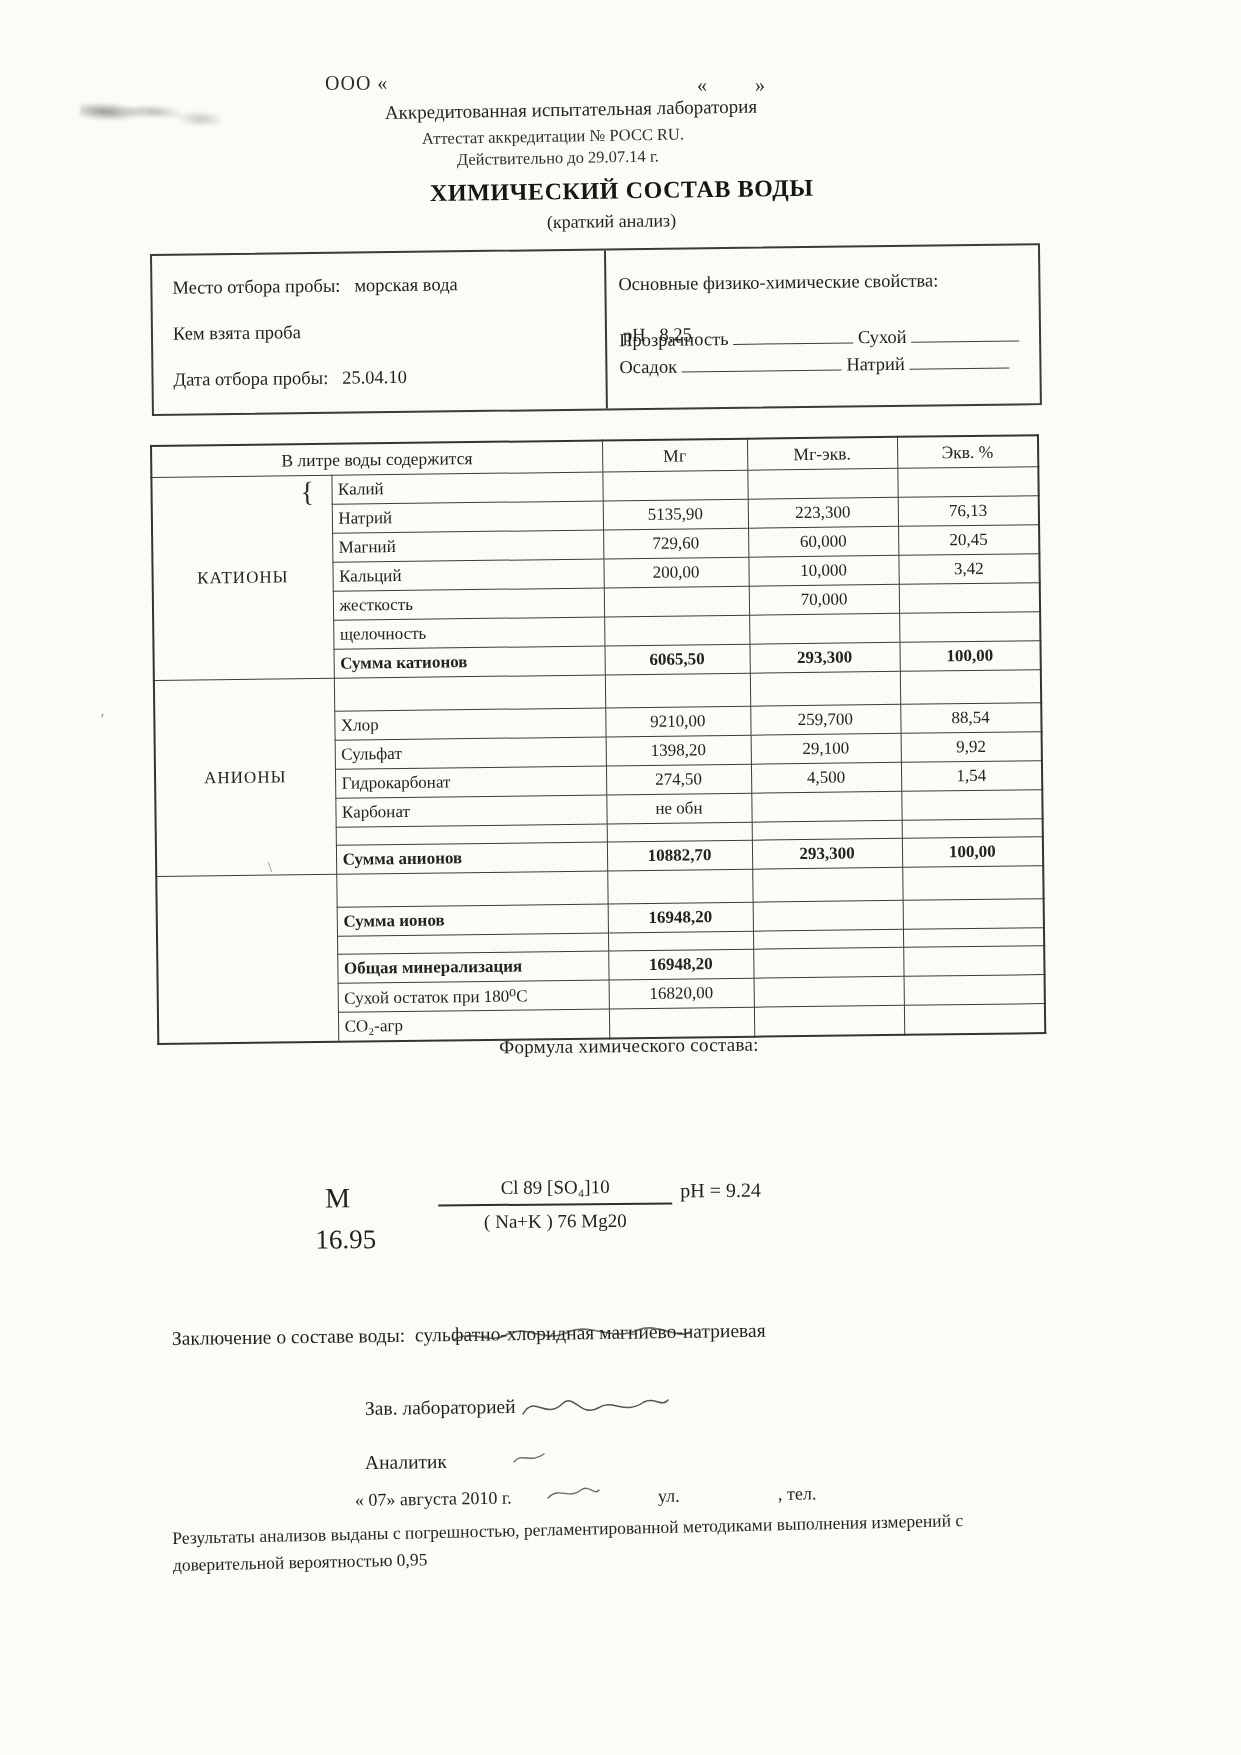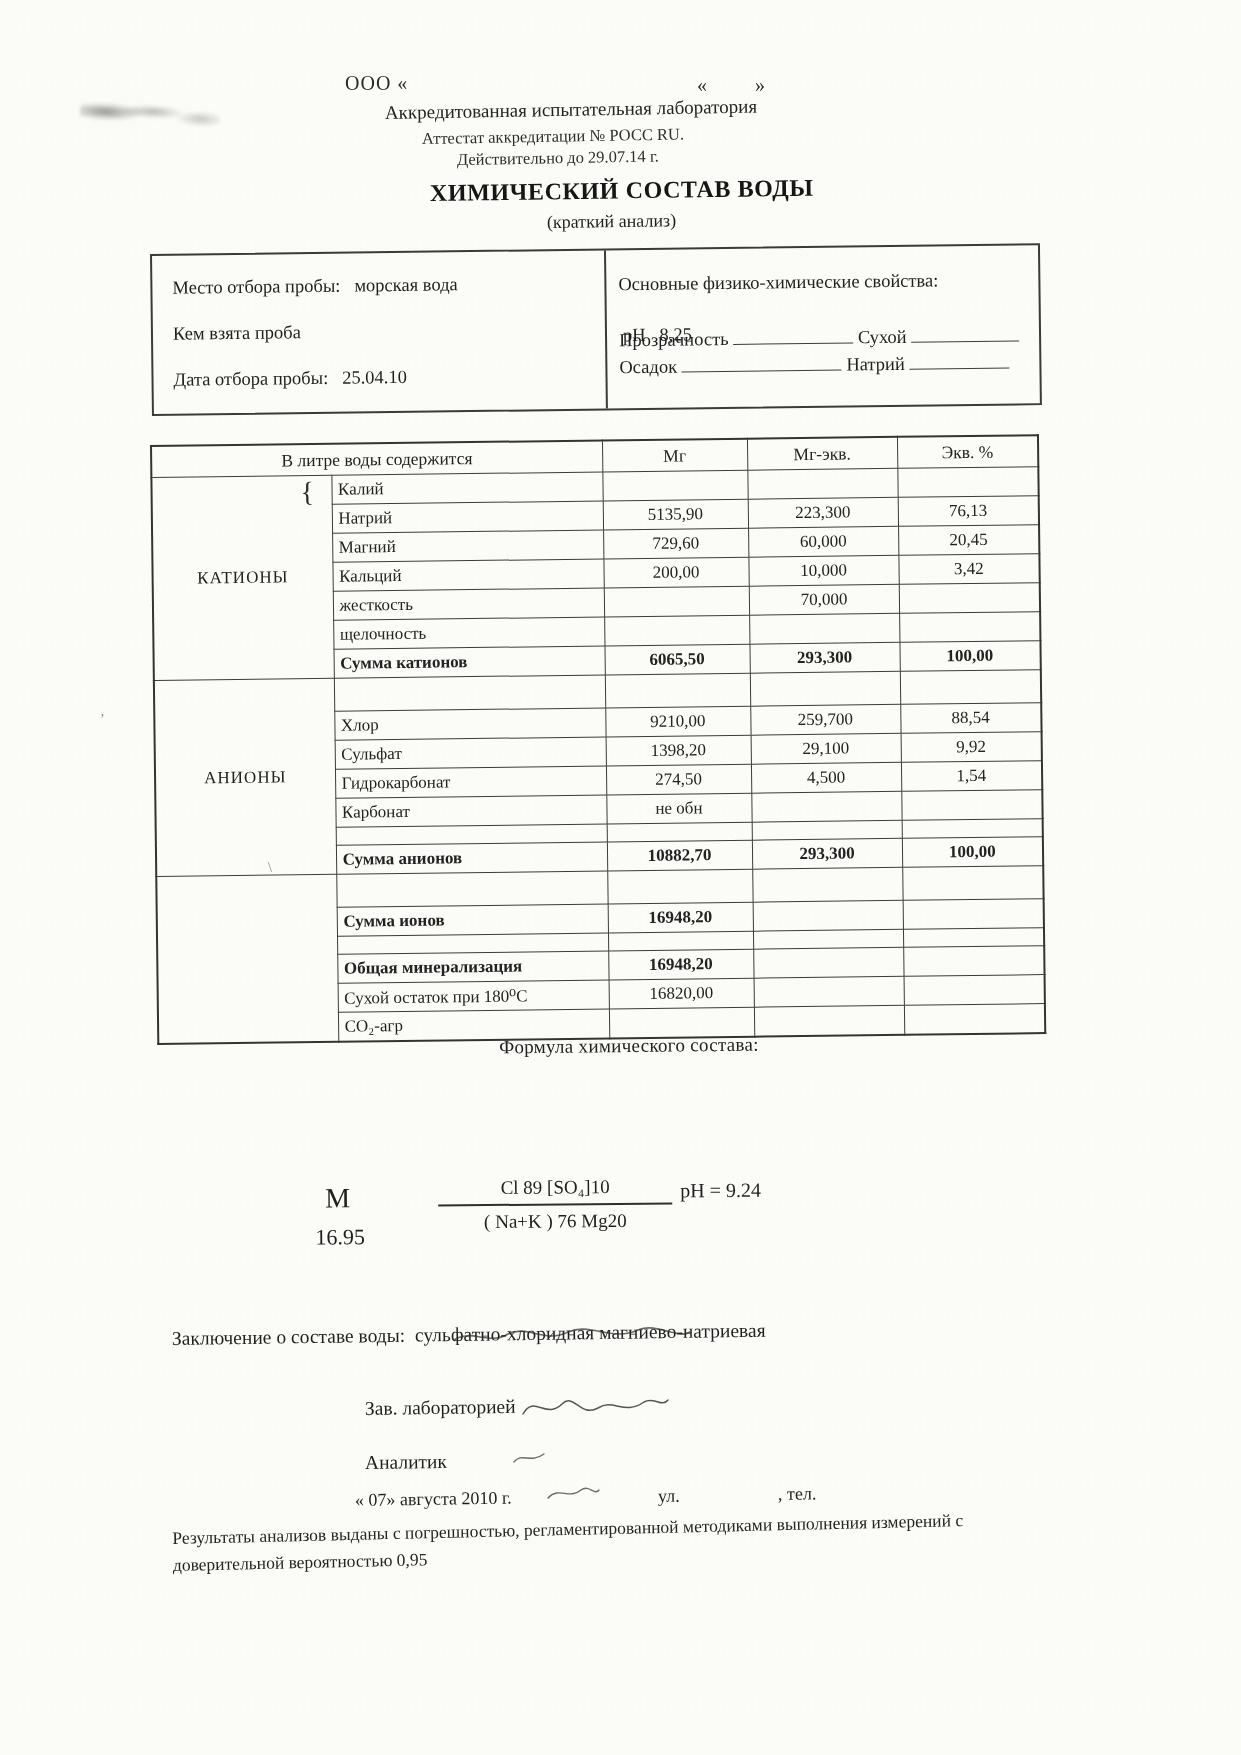--- a/index.html
+++ b/index.html
@@ -36,21 +36,21 @@
   tr.sum td{font-weight:bold;}
   tr.sp-lg td{height:30px;}
   tr.sp-sm td{height:15px;}
   td.groupc{text-align:center;font-size:18px;letter-spacing:1px;position:relative;color:#242424;}
   td.g-cat{vertical-align:top;padding-top:44px;}
   .brace{position:absolute;top:0px;right:16px;font-size:28px;font-weight:400;color:#2b2b2b;}
   
   .formula-title{left:150px;top:1040px;width:886px;text-align:center;padding-left:36px;font-size:19px;letter-spacing:0.3px;transform:rotate(-0.6deg);transform-origin:left center;}
   .formula-row{left:150px;top:1178px;width:886px;height:110px;transform:rotate(-0.5deg);transform-origin:left top;}
   .m-label{position:absolute;left:175px;top:6px;font-size:28px;}
-  .m-value{position:absolute;left:165px;top:48px;font-size:22px;}
+  .m-value{position:absolute;left:165px;top:48px;font-size:27px;}
   .fraction{position:absolute;left:288px;top:2px;width:234px;text-align:center;font-size:19px;}
   .fraction .num{padding-bottom:5px;border-bottom:2px solid #2e2e2e;}
   .fraction .den{padding-top:5px;}
   .ph-eq{position:absolute;left:530px;top:6px;font-size:20px;}
   
   .conclusion{left:172px;top:1328px;font-size:19.5px;transform:rotate(-0.8deg);transform-origin:left center;white-space:nowrap;}
   .sig{font-size:19.5px;transform:rotate(-0.8deg);transform-origin:left center;}
   .dateline{font-size:18px;transform:rotate(-0.9deg);transform-origin:left center;}
   .footer-note{left:172px;top:1525px;width:905px;font-size:17.5px;line-height:1.55;transform:rotate(-1.3deg);transform-origin:left top;color:#242424;}
   
@@ -68,21 +68,21 @@
 </style>
 </head>
 <body>
 
 <div class="page">
 
   <div class="abs smudge"></div>
   <span class="speck" style="left:100px;top:712px;">’</span>
   <span class="speck" style="left:268px;top:860px;">\</span>
 
-  <span class="abs org" style="left:345px;top:72px;">ООО «</span>
+  <span class="abs org" style="left:325px;top:72px;">ООО «</span>
   <span class="abs org" style="left:697px;top:74px;">«</span>
   <span class="abs org" style="left:755px;top:74px;">»</span>
   <div class="abs lab-line" style="left:385px;top:102px;">Аккредитованная испытательная лаборатория</div>
   <div class="abs small-line" style="left:422px;top:129px;">Аттестат аккредитации № РОСС RU.</div>
   <div class="abs small-line" style="left:457px;top:150px;">Действительно до 29.07.14 г.</div>
   <div class="abs doc-title" style="left:430px;top:180px;">ХИМИЧЕСКИЙ СОСТАВ ВОДЫ</div>
   <div class="abs doc-subtitle" style="left:547px;top:212px;">(краткий анализ)</div>
 
   <div class="abs info">
     <div class="divider"></div>

